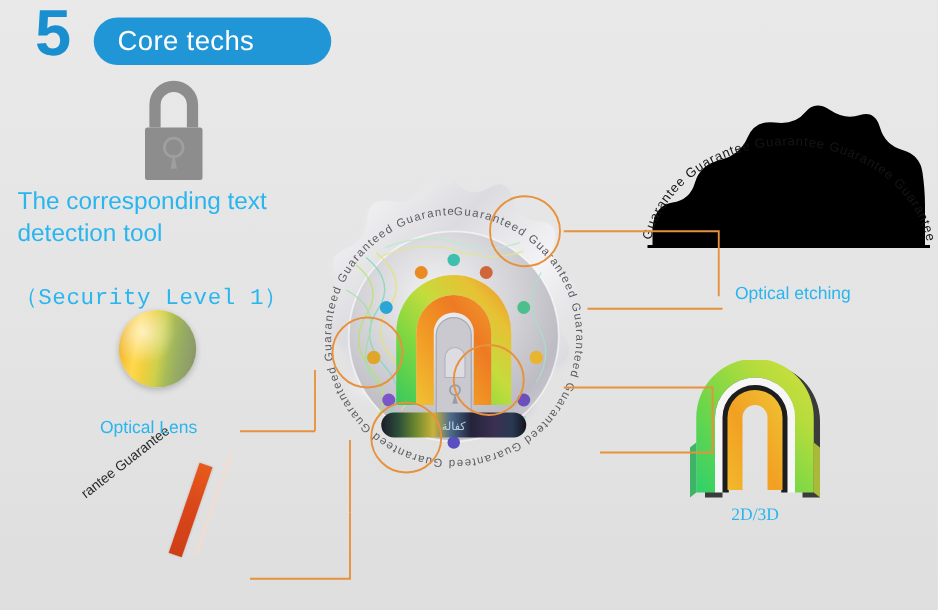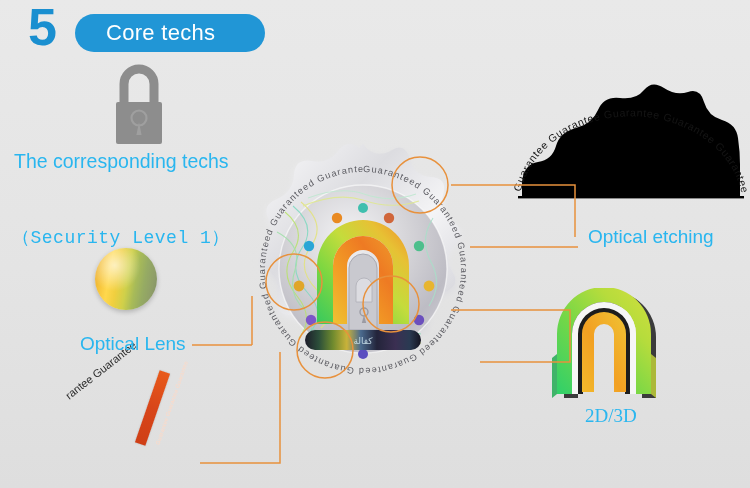--- a/index.html
+++ b/index.html
@@ -10,21 +10,21 @@
   }
   .stage{position:absolute;left:0;top:0;width:750px;height:488px;
     background:linear-gradient(180deg,#e9e9e9 0%,#e4e4e4 55%,#dedede 100%);}
 
   
   .hdr{position:absolute;left:28px;top:4px;width:260px;height:54px;}
   .hdr-pill{position:absolute;left:47px;top:10px;width:190px;height:38px;
     background:#2196d6;border-radius:19px;}
   .hdr-num{position:absolute;left:0px;top:-3px;font-size:52px;line-height:52px;
     font-weight:700;color:#1a8fd0;letter-spacing:-2px;}
-  .hdr-txt{position:absolute;left:78px;top:18px;font-size:22px;line-height:22px;
+  .hdr-txt{position:absolute;left:66px;top:18px;font-size:22px;line-height:22px;
     color:#ffffff;letter-spacing:.3px;}
 
   
   .ltext{position:absolute;left:14px;top:148px;width:270px;
     color:#29b6ef;font-size:19.5px;line-height:26px;}
   .ltext .ln{display:block;white-space:nowrap;}
   .seclevel{position:absolute;left:12px;top:225px;color:#29b6ef;
     font-family:Liberation Mono, monospace;
     font-size:18px;letter-spacing:.5px;white-space:nowrap;}
 
@@ -33,21 +33,21 @@
   
   .lens{position:absolute;left:95px;top:248px;width:62px;height:62px;border-radius:50%;
     background:
       radial-gradient(circle at 32% 28%, rgba(255,255,255,.65) 0%, rgba(255,255,255,0) 42%),
       linear-gradient(100deg,#e8a52a 0%,#f5c23a 14%,#ffd84d 26%,#f0cf3f 38%,
         #cfd04a 52%,#a8bb58 64%,#96ab63 76%,#8f9e68 88%,#7e8c64 100%);
     box-shadow:0 2px 5px rgba(0,0,0,.22);
     filter:blur(.25px);}
 
   
-  .lab{position:absolute;color:#29b6ef;font-size:19px;white-space:nowrap;}
+  .lab{position:absolute;color:#29b6ef;font-size:14px;white-space:nowrap;}
   #lab-optlens{left:80px;top:333px;}
   #lab-micro{left:88px;top:452px;}
   #lab-etch{left:588px;top:226px;}
   #lab-2d3d{left:585px;top:405px;font-family:Liberation Serif, serif;}
 
   
   .conn{position:absolute;left:0;top:0;width:750px;height:488px;pointer-events:none;}
 
   
   .holo{position:absolute;left:233px;top:140px;width:260px;height:258px;}
@@ -86,21 +86,22 @@
   <div class="lockicon">
     <svg width="62" height="88" viewBox="0 0 62 88">
       <path d="M16 40 V22 A15 15 0 0 1 46 22 V40" fill="none" stroke="#8d8d8d" stroke-width="9" stroke-linecap="butt"></path>
       <rect x="8" y="40" width="46" height="42" rx="2" fill="#8d8d8d"></rect>
       <circle cx="31" cy="56" r="7.5" fill="none" stroke="#9f9f9f" stroke-width="2.2"></circle>
       <path d="M31 60 L28.4 73 h5.2 Z" fill="#9f9f9f"></path>
     </svg>
   </div>
 
   <div class="ltext">
-    <span class="ln">The corresponding techs</span>
+    <span class="ln">The corresponding text</span>
+    <span class="ln">detection tool</span>
   </div>
   <div class="seclevel">（Security Level 1）</div>
 
   <div class="lens"></div>
 
   <div class="microsample">
     <div class="mt-black">rantee Guarantee</div>
     <div class="mt-strip">
       <span>Guarantee Guarantee Guarantee</span>
     </div>

